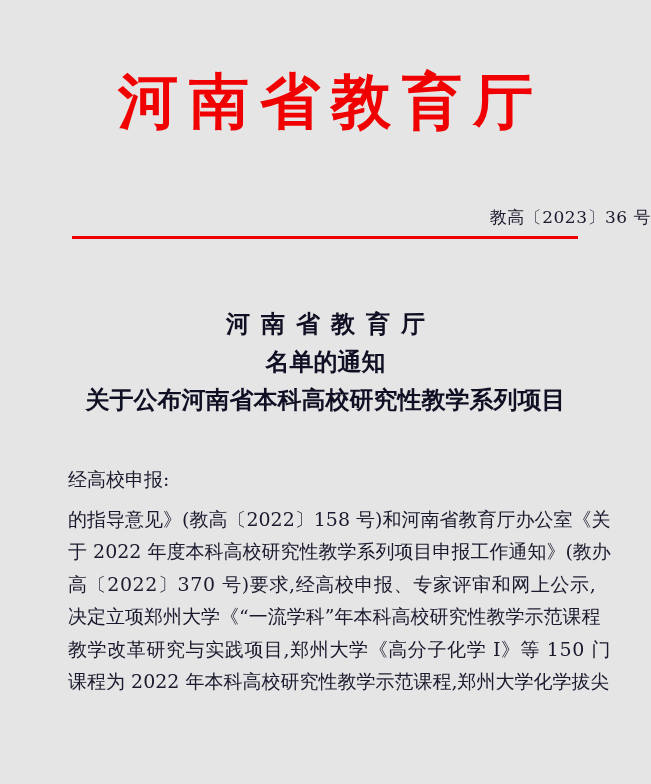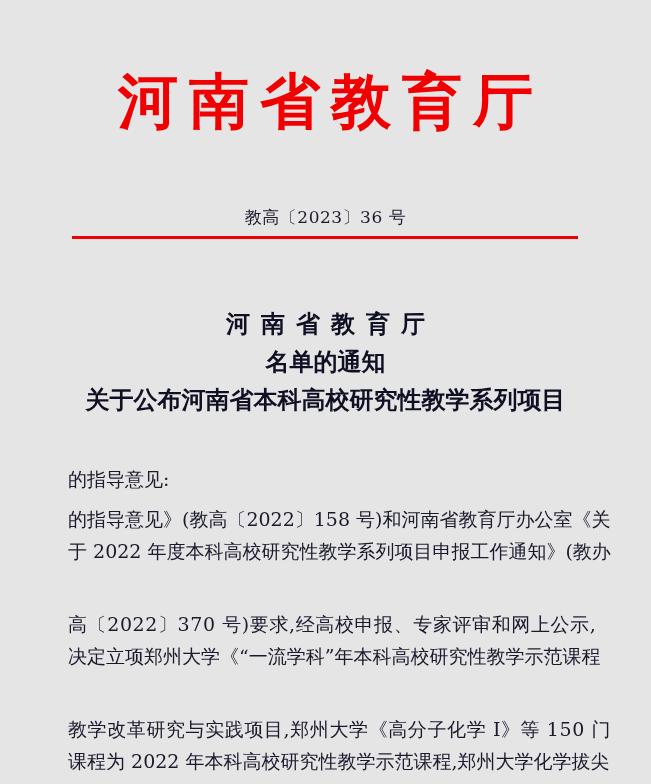--- a/index.html
+++ b/index.html
@@ -38,21 +38,21 @@
     color: #f00000;
     white-space: nowrap;
   }
 
   
   .doc-number {
     position: absolute;
     top: 205px;
     left: 0;
     width: 651px;
-    text-align: center;
+    text-align: right;
     font-size: 17px;
     line-height: 24px;
     letter-spacing: 0.5px;
     color: #1a1a2e;
     white-space: nowrap;
   }
 
   
   .red-rule {
     position: absolute;
@@ -106,40 +106,40 @@
   }
   .body-line {
     white-space: nowrap;
     height: 32.4px;
   }
   .body-line.indent {
     padding-left: 38px;
   }
   
   .t-tight { letter-spacing: 0px; }
-  .t-w1 { letter-spacing: 0.6px; margin-top: 40px; }
+  .t-w1 { letter-spacing: 0.6px; }
 </style>
 </head>
 <body>
 
 <div class="page">
 
   <div class="masthead">河南省教育厅</div>
 
   <div class="doc-number">教高〔2023〕36 号</div>
 
   <div class="red-rule"></div>
 
   <div class="title-block">
     <div class="title-line agency">河南省教育厅</div>
     <div class="title-line">名单的通知</div>
     <div class="title-line">关于公布河南省本科高校研究性教学系列项目</div>
   </div>
 
-  <div class="salutation">的指导意见:</div>
+  <div class="salutation">经高校申报:</div>
 
   <div class="body-text">
     <div class="body-line t-tight">的指导意见》(教高〔2022〕158 号)和河南省教育厅办公室《关</div>
     <div class="body-line t-tight">于 2022 年度本科高校研究性教学系列项目申报工作通知》(教办</div>
     <div class="body-line t-w1">高〔2022〕370 号)要求,经高校申报、专家评审和网上公示,</div>
     <div class="body-line t-tight">决定立项郑州大学《“一流学科”年本科高校研究性教学示范课程</div>
     <div class="body-line t-w1">教学改革研究与实践项目,郑州大学《高分子化学 I》等 150 门</div>
     <div class="body-line t-tight">课程为 2022 年本科高校研究性教学示范课程,郑州大学化学拔尖</div>
   </div>
 

